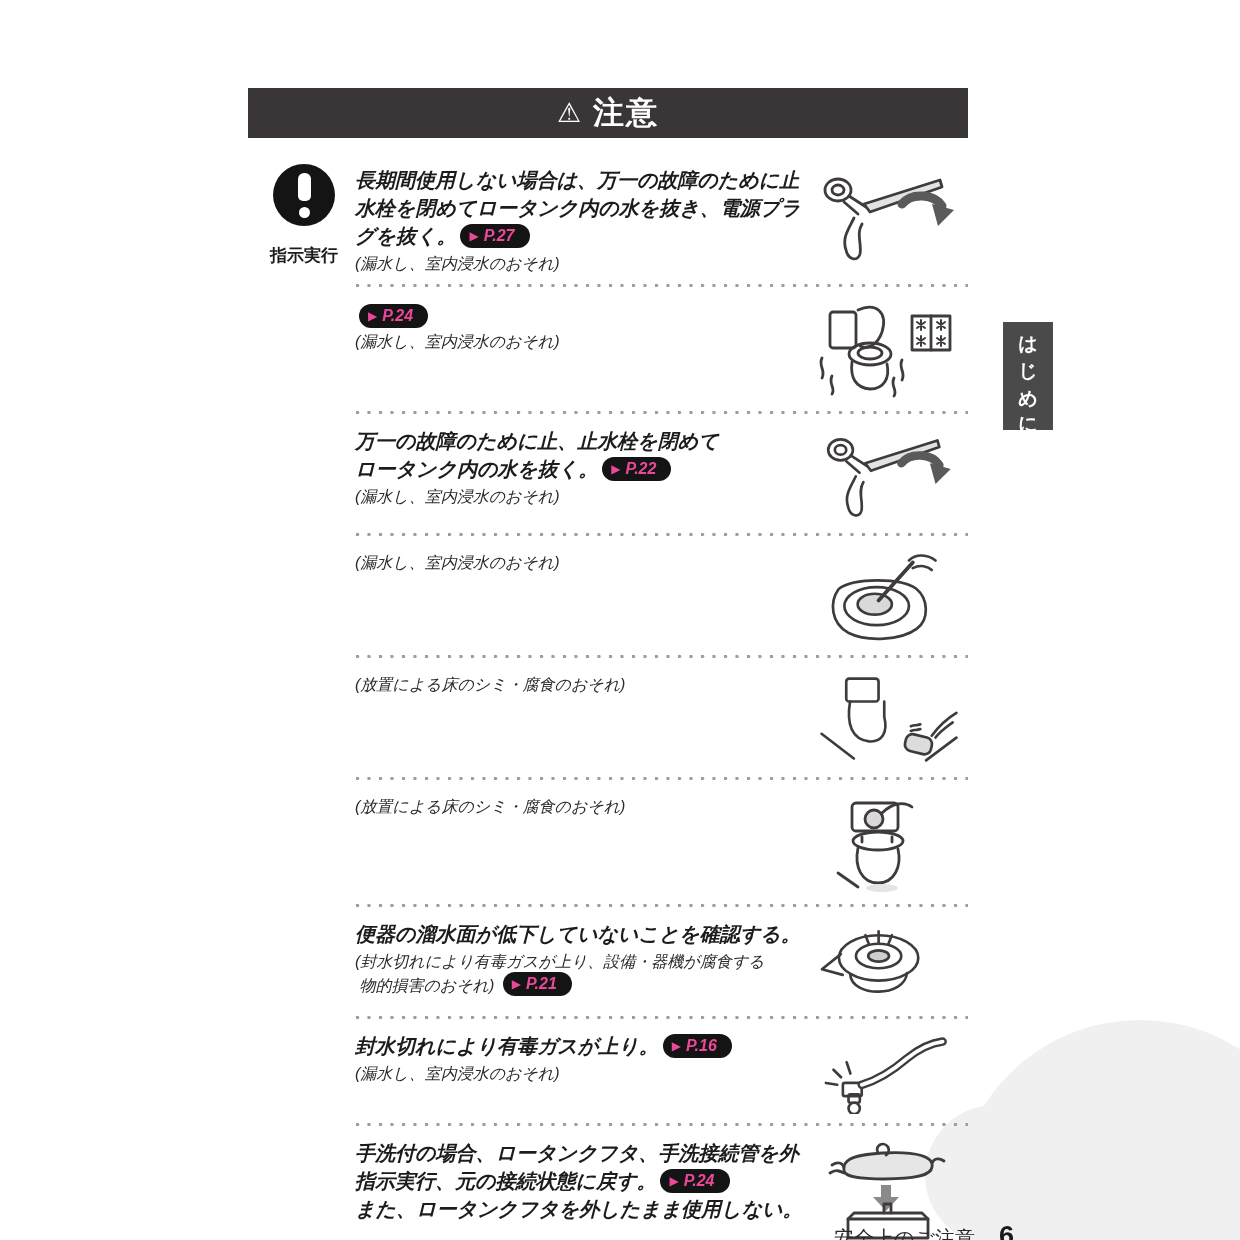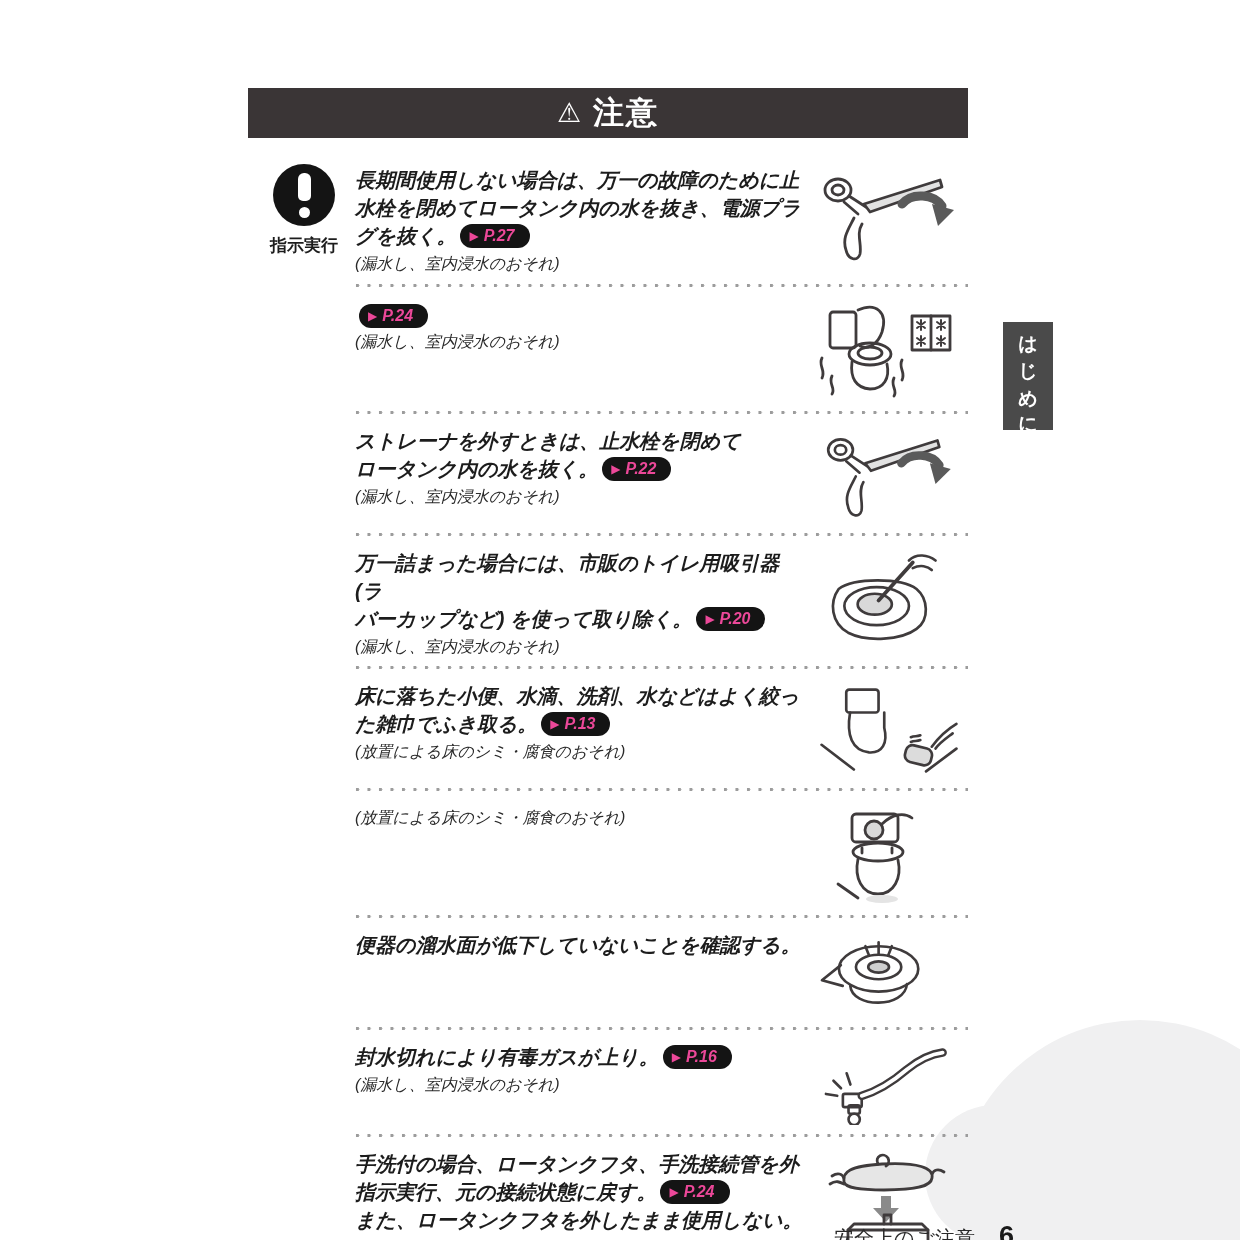--- a/index.html
+++ b/index.html
@@ -53,21 +53,21 @@
     margin:0 auto;position:relative;
   }
   .mandatory .bar{
     position:absolute;left:50%;top:9px;width:13px;height:28px;
     margin-left:-6.5px;background:#fff;border-radius:6px 6px 5px 5px;
   }
   .mandatory .dot{
     position:absolute;left:50%;top:43px;width:11px;height:11px;
     margin-left:-5.5px;background:#fff;border-radius:50%;
   }
-  .mandatory .mlabel{font-size:17px;font-weight:bold;margin-top:8px;letter-spacing:0px;}
+  .mandatory .mlabel{font-size:17px;font-weight:bold;margin-top:18px;letter-spacing:0px;}
   .side-tab{
     position:absolute;left:1003px;top:322px;width:50px;height:108px;
     background:#4a4a4a;color:#fff;z-index:1;
     display:flex;align-items:center;justify-content:center;
     writing-mode:vertical-rl;text-orientation:upright;
     font-size:19px;font-weight:bold;letter-spacing:5px;
   }
   .footer{
     position:absolute;top:1221px;right:226px;z-index:2;
     display:flex;align-items:baseline;gap:24px;
@@ -152,21 +152,21 @@
           <path d="M18 74 C14 82 22 86 18 92"></path>
               <path d="M80 76 C76 84 84 88 80 94"></path>
         </g>
           </svg>
       </div>
     </div>
     <div class="dots"></div>
 
     <div class="row">
       <div class="textcol">
-        <p class="main"><span>ストレーナを外すときは、止水栓を閉めて
+        <p class="main"><span>万一の故障のために止、止水栓を閉めて
 ロータンク内の水を抜く。</span><span class="badge"><span class="arrow">▶</span><span>P.22</span></span></p>
         <p class="hazard">(漏水し、室内浸水のおそれ)</p>
       </div>
       <div class="illuscol">
         <svg width="150" height="95" viewBox="0 0 150 100">
             <g class="lineart">
           <ellipse cx="24" cy="22" rx="13" ry="11"></ellipse>
               <ellipse cx="24" cy="22" rx="6" ry="5"></ellipse>
           <path d="M35 28 L52 39"></path>
               <path d="M30 34 L44 46"></path>
@@ -175,43 +175,39 @@
           <path d="M88 36 C98 24 120 26 128 38" stroke="#5a5a5a" stroke-width="9"></path>
           <polygon points="118,36 140,42 124,58" fill="#5a5a5a" stroke="none"></polygon>
         </g>
           </svg>
       </div>
     </div>
     <div class="dots"></div>
 
     <div class="row">
       <div class="textcol">
-        <p class="main"><span>万一詰まった場合には、市販のトイレ用吸引器 (ラ
-バーカップなど) を使って取り除く。</span><span class="badge"><span class="arrow">▶</span><span>P.20</span></span></p>
         <p class="hazard">(漏水し、室内浸水のおそれ)</p>
       </div>
       <div class="illuscol">
         <svg width="150" height="95" viewBox="0 0 150 100">
             <g class="lineart" stroke-width="2.6">
           <path d="M22 40 C12 54 14 76 32 86 C52 96 88 94 104 82 C118 72 116 50 104 40 C88 28 38 28 22 40 Z"></path>
           <ellipse cx="62" cy="58" rx="34" ry="20"></ellipse>
           <ellipse cx="60" cy="56" rx="18" ry="11" fill="#d9d9d9"></ellipse>
           <line x1="64" y1="52" x2="100" y2="12" stroke-width="4"></line>
           <path d="M96 10 C104 2 116 4 124 10"></path>
               <path d="M100 18 C108 14 116 16 120 20"></path>
         </g>
           </svg>
       </div>
     </div>
     <div class="dots"></div>
 
     <div class="row">
       <div class="textcol">
-        <p class="main"><span>床に落ちた小便、水滴、洗剤、水などはよく絞っ
-た雑巾でふき取る。</span><span class="badge"><span class="arrow">▶</span><span>P.13</span></span></p>
         <p class="hazard">(放置による床のシミ・腐食のおそれ)</p>
       </div>
       <div class="illuscol">
         <svg width="150" height="95" viewBox="0 0 150 100">
             <g class="lineart" stroke-width="2.6">
           <path d="M4 64 L38 90"></path>
               <path d="M114 92 L146 68"></path>
           <rect x="30" y="6" width="34" height="24" rx="3"></rect>
           <path d="M34 30 C30 54 36 70 54 72 C68 73 74 62 70 46 L70 30"></path>
           <rect x="92" y="66" width="28" height="18" rx="7" fill="#dcdcdc" transform="rotate(14 106 75)"></rect>
@@ -243,20 +239,22 @@
           <path d="M24 78 L44 92"></path>
         </g>
           </svg>
       </div>
     </div>
     <div class="dots"></div>
 
     <div class="row">
       <div class="textcol">
         <p class="main"><span>便器の溜水面が低下していないことを確認する。</span></p>
+        <p class="hazard"><span>(封水切れにより有毒ガスが上り、設備・器機が腐食する
+&nbsp;物的損害のおそれ)</span> <span class="badge"><span class="arrow">▶</span><span>P.21</span></span></p>
       </div>
       <div class="illuscol">
         <svg width="150" height="85" viewBox="0 0 150 90">
             <g class="lineart" stroke-width="2.6">
           <ellipse cx="64" cy="38" rx="42" ry="24"></ellipse>
           <ellipse cx="64" cy="36" rx="24" ry="13"></ellipse>
           <ellipse cx="64" cy="36" rx="11" ry="6" fill="#cfcfcf"></ellipse>
           <path d="M34 56 C36 80 92 80 94 54"></path>
           <path d="M24 34 L4 50 L26 56"></path>
           <path d="M54 24 L50 14"></path>

